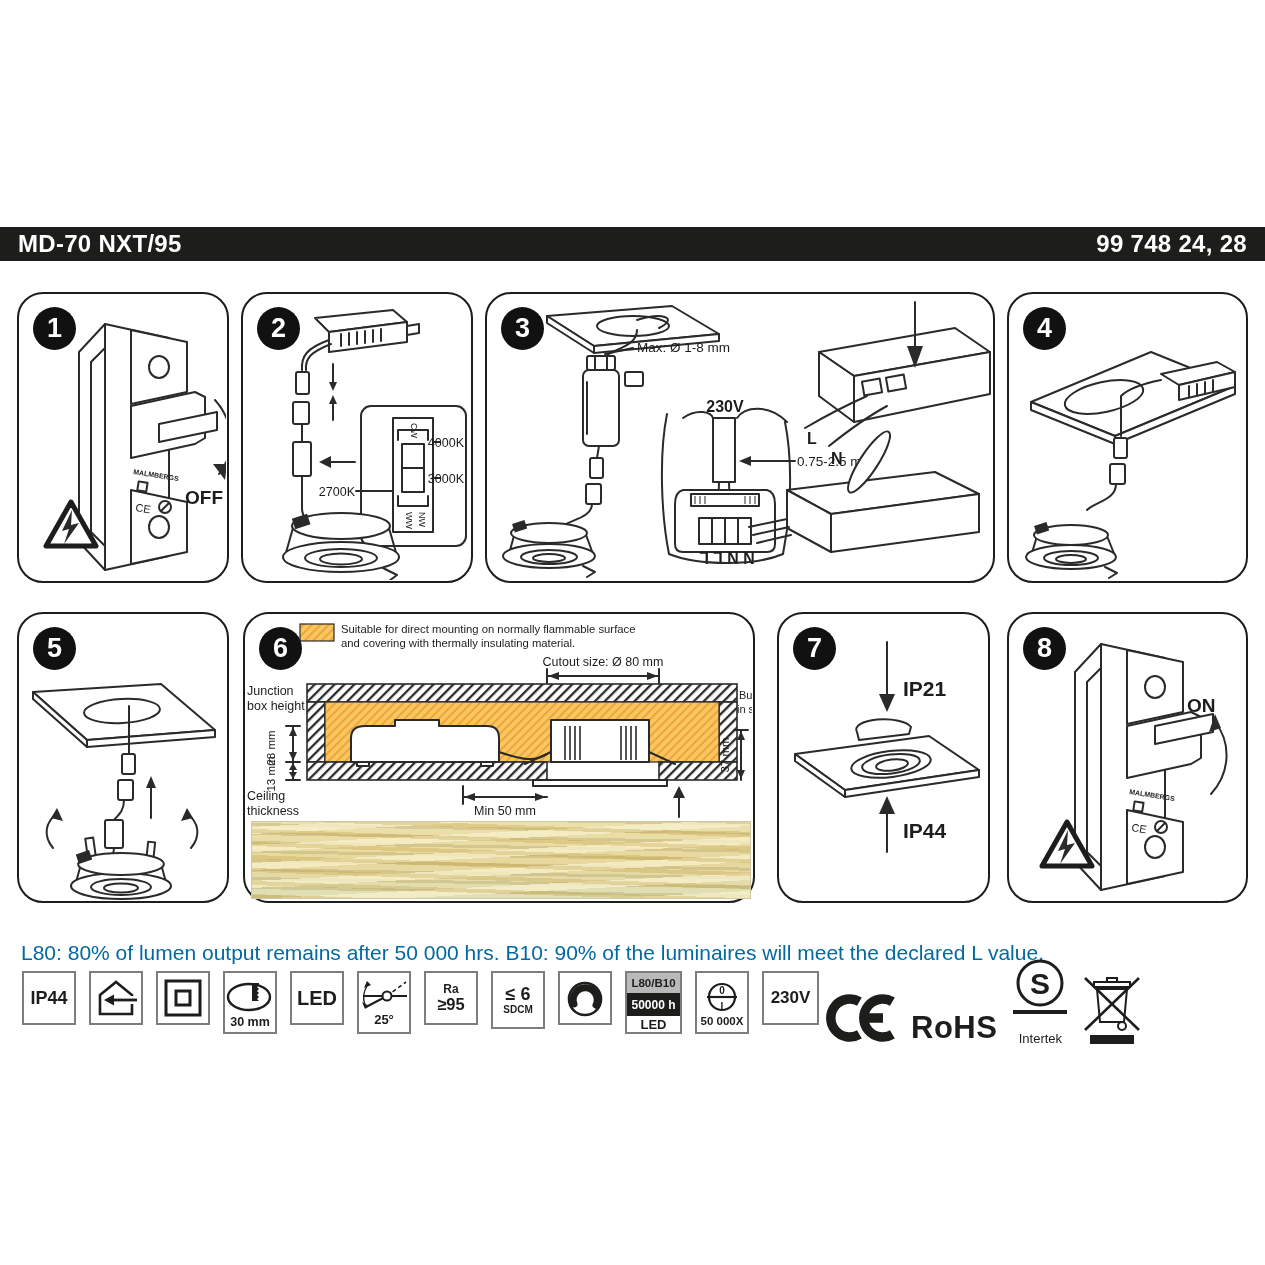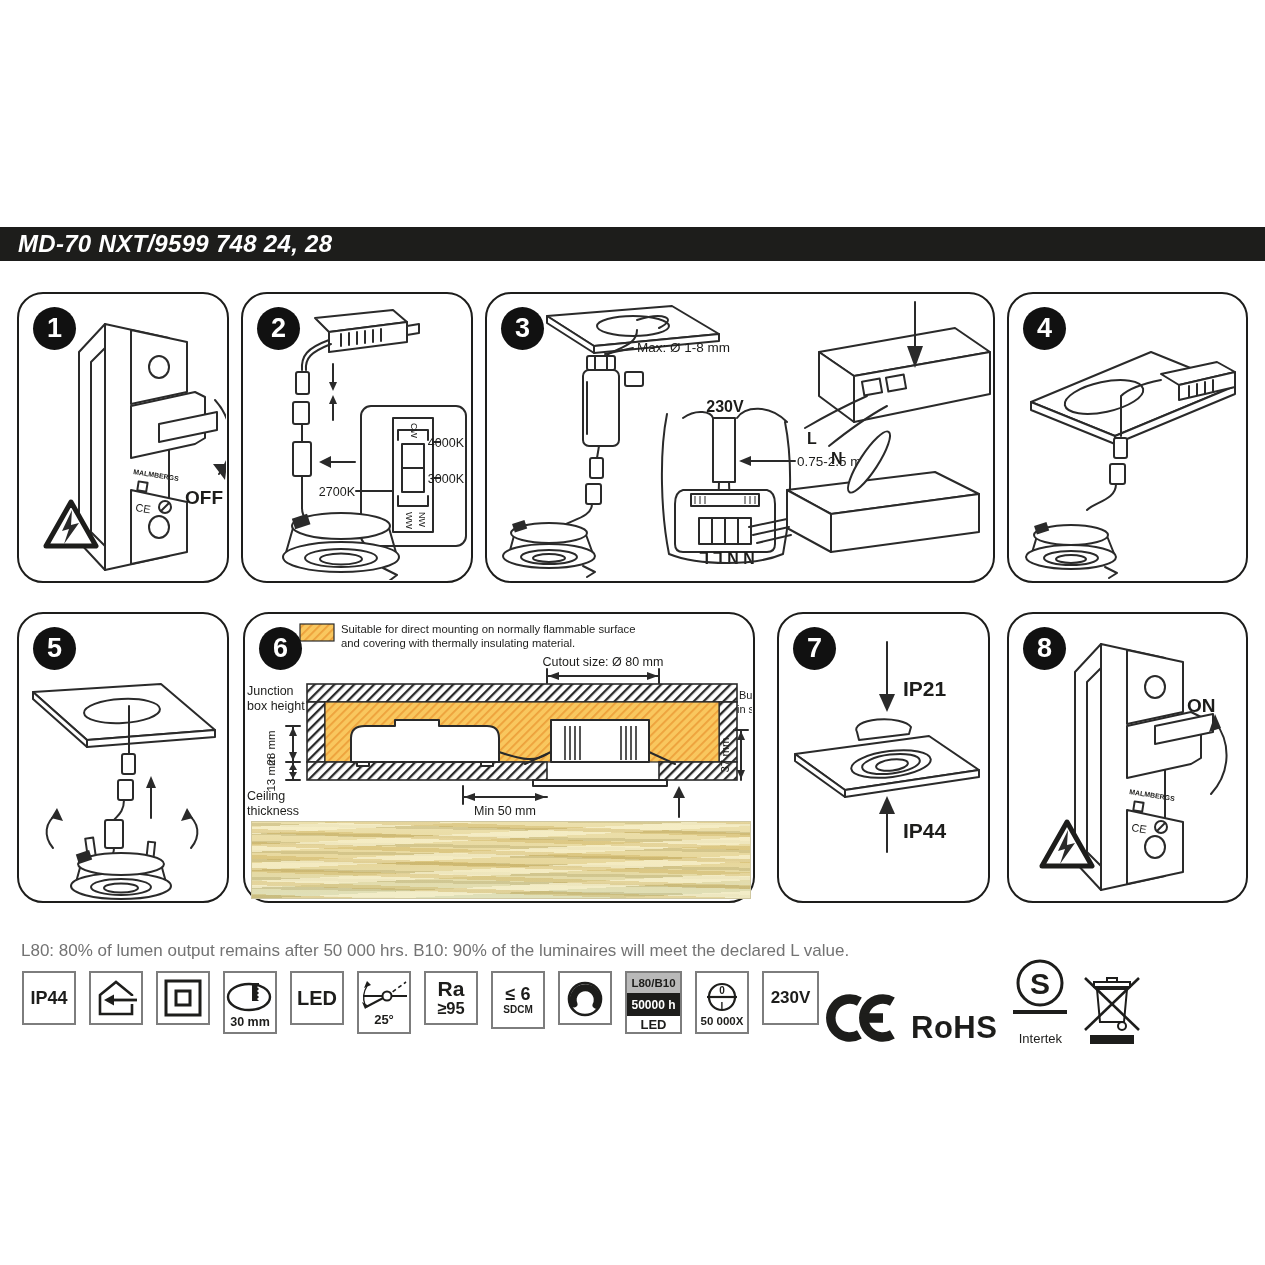--- a/index.html
+++ b/index.html
@@ -1,29 +1,29 @@
 <!DOCTYPE html>
 <html><head>
 <meta charset="utf-8">
 <style>
   html,body{margin:0;padding:0;background:#fff;}
   .sheet{position:relative;width:1265px;height:1265px;background:#fff;overflow:hidden;
          font-family:"Liberation Sans",sans-serif;color:#1d1d1b;}
   .hbar{position:absolute;left:0;top:227px;width:1265px;height:34px;background:#1d1d1b;
-        display:flex;align-items:center;padding:0 18px;box-sizing:border-box;font-style:italic;}
+        display:flex;align-items:center;justify-content:space-between;padding:0 18px;box-sizing:border-box;}
   .hbar span{color:#fff;font-size:24px;font-weight:bold;letter-spacing:.3px;}
   .panel{position:absolute;border:2.5px solid #1d1d1b;border-radius:26px;background:#fff;box-sizing:border-box;}
   .badge{position:absolute;top:13px;left:14px;width:43px;height:43px;border-radius:50%;background:#111;
          color:#fff;font-size:27px;font-weight:bold;display:flex;align-items:center;justify-content:center;z-index:3;}
   .panel svg{position:absolute;left:0;top:0;}
   text{font-family:"Liberation Sans",sans-serif;fill:#1d1d1b;}
   .ln{stroke:#2a2a2a;fill:#fff;stroke-width:2;stroke-linejoin:round;stroke-linecap:round;}
   .ln2{stroke:#2a2a2a;fill:none;stroke-width:2;stroke-linejoin:round;stroke-linecap:round;}
   .blk{fill:#2a2a2a;stroke:none;}
-  .footnote{position:absolute;left:21px;top:941px;font-size:17px;color:#737373;}
+  .footnote{position:absolute;left:21px;top:941px;font-size:21px;color:#0369a1;}
   .specrow{position:absolute;left:22px;top:971px;display:flex;gap:13px;align-items:flex-start;}
   .spec{width:54px;height:54px;border:2px solid #7d7d7d;background:#fff;box-sizing:border-box;
         display:flex;flex-direction:column;align-items:center;justify-content:center;text-align:center;}
   .tall{height:63px;}
   .spec b{font-weight:bold;color:#1d1d1b;}
   .wool{position:absolute;border:1px solid #cfc7a0;
     background:
      repeating-linear-gradient(2deg, rgba(193,158,62,.30) 0 4px, rgba(0,0,0,0) 4px 13px),
      repeating-linear-gradient(-3deg, rgba(248,241,205,.75) 0 7px, rgba(0,0,0,0) 7px 18px),
      repeating-linear-gradient(1deg, rgba(160,146,82,.28) 0 3px, rgba(0,0,0,0) 3px 9px),
@@ -471,21 +471,21 @@
         <line x1="28" y1="18" x2="47" y2="4" stroke="#1d1d1b" stroke-width="1.6" stroke-dasharray="4 3"></line>
         <line x1="28" y1="18" x2="7" y2="29" stroke="#1d1d1b" stroke-width="2"></line>
         <path d="M8,8 A22,22 0 0 0 6,27" fill="none" stroke="#1d1d1b" stroke-width="1.4"></path>
         <polygon points="5,10 12,7 8,3" fill="#1d1d1b"></polygon>
           <polygon points="3,24 10,28 6,31" fill="#1d1d1b"></polygon>
         <circle cx="28" cy="18" r="4.5" fill="#fff" stroke="#1d1d1b" stroke-width="2"></circle>
       </svg>
       <b style="font-size:13px">25°</b>
     </div>
     <div class="spec">
-      <b style="font-size:21px;line-height:1.05">Ra</b>
+      <b style="font-size:12px;line-height:1.05">Ra</b>
       <b style="font-size:16.5px;line-height:1.05">≥95</b>
     </div>
     <div class="spec" style="height:58px">
       <b style="font-size:18px;line-height:1.05">≤ 6</b>
       <b style="font-size:10px;line-height:1.15">SDCM</b>
     </div>
     <div class="spec">
       <svg width="46" height="46" viewBox="0 0 46 46">
         <circle cx="23" cy="24" r="16" fill="none" stroke="#1d1d1b" stroke-width="2.6"></circle>
         <path d="M12,29 A12,12 0 1 1 34,30" fill="none" stroke="#1d1d1b" stroke-width="7" stroke-linecap="round"></path>

